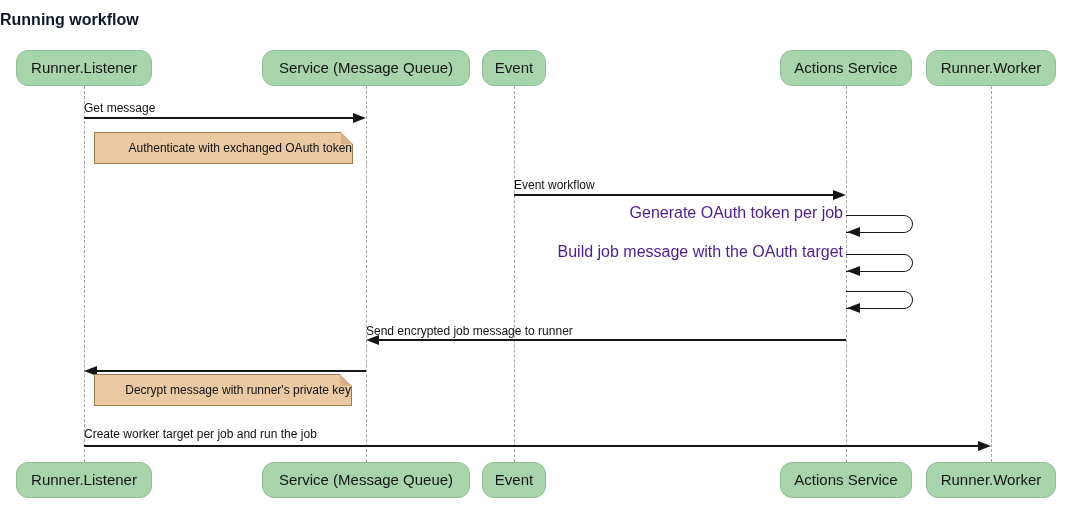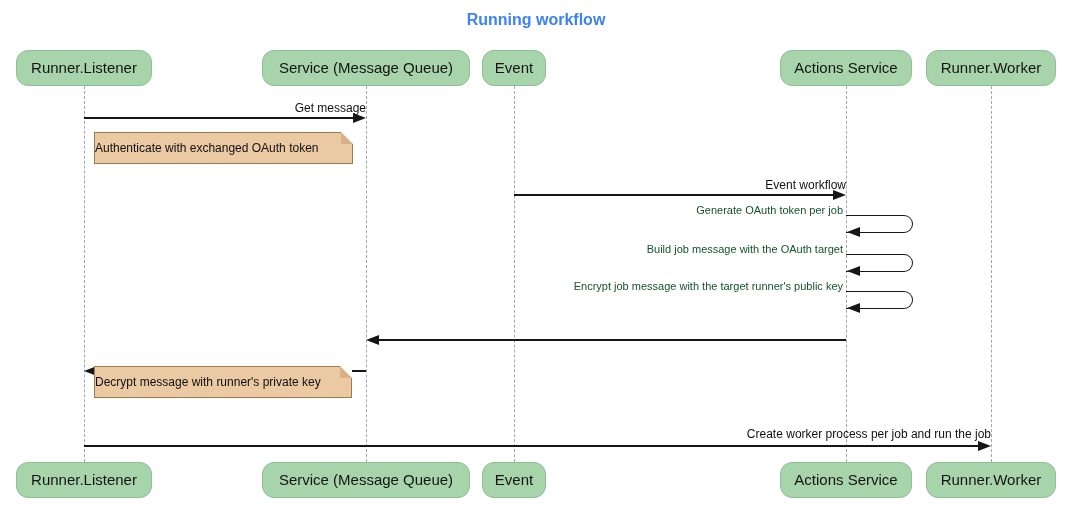--- a/index.html
+++ b/index.html
@@ -2,61 +2,61 @@
 <html><head>
 <meta charset="utf-8">
 <style>
   html,body{margin:0;padding:0;background:#ffffff;}
   .diagram{
     position:relative;width:1072px;height:523px;background:#ffffff;
     font-family:"Liberation Sans","DejaVu Sans",sans-serif;color:#151515;
     overflow:hidden;
   }
   .title{
-    position:absolute;top:11px;left:0;right:0;text-align:center;
-    font-size:16px;font-weight:bold;color:#3b82f6;
+    position:absolute;top:11px;left:0;right:0;text-align:left;
+    font-size:16px;font-weight:bold;color:#0f172a;
   }
   .lifeline{
     position:absolute;top:86px;height:376px;width:0;
     border-left:1px dashed #a6a6a6;
   }
   .pbox{
     position:absolute;height:36px;line-height:34px;box-sizing:border-box;
     background:#a8d4ab;border:1px solid #8fbf96;border-radius:12px;
     text-align:center;font-size:15px;color:#141414;white-space:nowrap;
   }
   .row-top{top:50px;}
   .row-bottom{top:462px;}
   .msg-label{
-    position:absolute;font-size:12px;color:#111;text-align:right;
+    position:absolute;font-size:12px;color:#111;text-align:left;
     white-space:nowrap;
   }
   .loop-label{
-    position:absolute;font-size:11px;color:#14532d;white-space:nowrap;
+    position:absolute;font-size:16px;color:#4c1d95;white-space:nowrap;
   }
   .msg-line{position:absolute;height:1.5px;background:#161616;}
   .head-r{
     position:absolute;width:0;height:0;
     border-top:5px solid transparent;border-bottom:5px solid transparent;
     border-left:13px solid #161616;
   }
   .head-l{
     position:absolute;width:0;height:0;
     border-top:5px solid transparent;border-bottom:5px solid transparent;
     border-right:13px solid #161616;
   }
   .self-loop{
     position:absolute;width:67px;height:18px;box-sizing:border-box;
     border:1.5px solid #161616;border-left:none;
     border-radius:0 9px 9px 0;
   }
   .note{
     position:absolute;height:32px;line-height:30px;box-sizing:border-box;
     background:#eac9a3;border:1px solid #9b7c4e;
-    font-size:12px;text-align:left;color:#111;white-space:nowrap;
+    font-size:12px;text-align:right;color:#111;white-space:nowrap;
   }
   .note::before{
     content:"";position:absolute;top:-1px;right:-1px;width:0;height:0;
     border-style:solid;border-width:0 12px 12px 0;
     border-color:#ffffff #ffffff #d9b088 #d9b088;
   }
 </style>
 </head>
 <body>
 
@@ -87,33 +87,33 @@
   <div class="head-r" style="left:833px;top:190px"></div>
 
   <div class="loop-label" style="right:229px;top:204px">Generate OAuth token per job</div>
   <div class="self-loop" style="left:846px;top:215px"></div>
   <div class="head-l" style="left:847px;top:227px"></div>
 
   <div class="loop-label" style="right:229px;top:243px">Build job message with the OAuth target</div>
   <div class="self-loop" style="left:846px;top:254px"></div>
   <div class="head-l" style="left:847px;top:266px"></div>
 
-  <div class="loop-label" style="right:229px;top:280px">Encrypt job message with the target runner's public key</div>
   <div class="self-loop" style="left:846px;top:291px"></div>
   <div class="head-l" style="left:847px;top:303px"></div>
 
+  <div class="msg-label" style="left:366px;width:480px;top:324px">Send encrypted job message to runner</div>
   <div class="msg-line" style="left:379px;width:467px;top:339px"></div>
   <div class="head-l" style="left:366px;top:335px"></div>
 
   <div class="msg-line" style="left:97px;width:269px;top:370px"></div>
   <div class="head-l" style="left:84px;top:366px"></div>
 
-  <div class="note" style="left:94px;top:366px;width:258px">Decrypt message with runner's private key</div>
+  <div class="note" style="left:94px;top:374px;width:258px">Decrypt message with runner's private key</div>
 
-  <div class="msg-label" style="left:84px;width:907px;top:427px">Create worker process per job and run the job</div>
+  <div class="msg-label" style="left:84px;width:907px;top:427px">Create worker target per job and run the job</div>
   <div class="msg-line" style="left:84px;width:894px;top:445px"></div>
   <div class="head-r" style="left:978px;top:441px"></div>
 
   <div class="pbox row-bottom" style="left:16px;width:136px">Runner.Listener</div>
   <div class="pbox row-bottom" style="left:262px;width:208px">Service (Message Queue)</div>
   <div class="pbox row-bottom" style="left:482px;width:64px">Event</div>
   <div class="pbox row-bottom" style="left:780px;width:132px">Actions Service</div>
   <div class="pbox row-bottom" style="left:926px;width:130px">Runner.Worker</div>
 
 </div>

